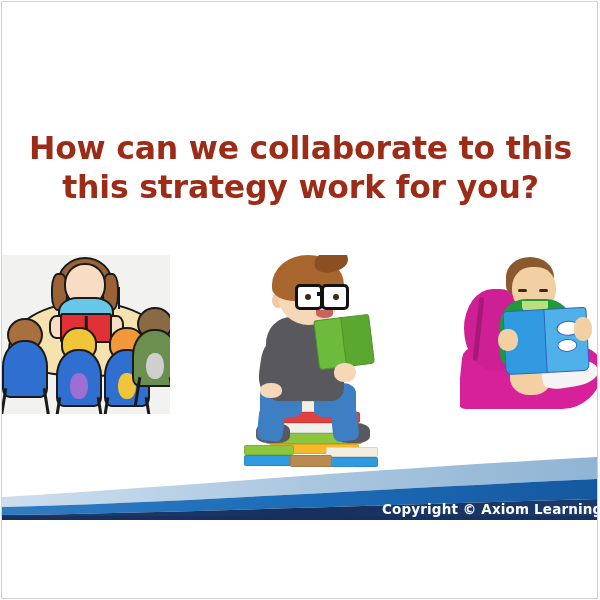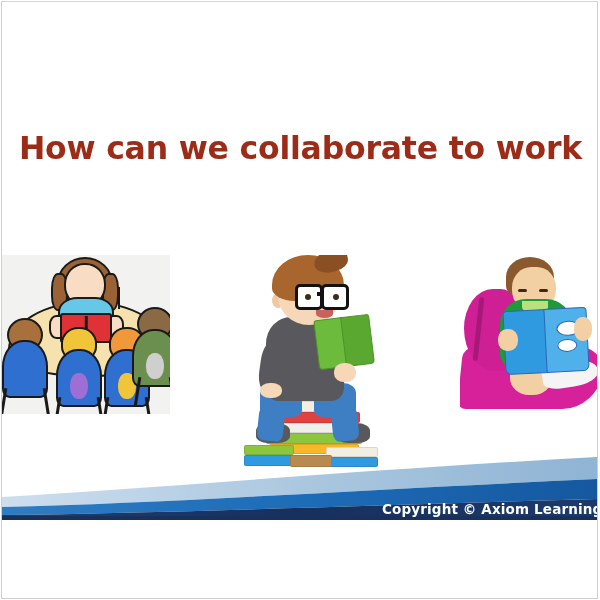--- a/index.html
+++ b/index.html
@@ -372,21 +372,22 @@
   }
 </style>
 </head>
 <body>
 
 <div id="page">
 
   <div id="slide">
 
     <div id="title-block">
-      <span class="tline l1">How can we collaborate to work</span>
+      <span class="tline l1">How can we collaborate to this</span>
+      <span class="tline l2">this strategy work for you?</span>
     </div>
 
     <div class="pic" id="pic-left">
       <div class="scene">
         <div class="cz-table"></div>
 
         <div class="cz-teach-hair"></div>
         <div class="cz-teach-head"></div>
         <div class="cz-teach-body"></div>
         <div class="cz-teach-arm-l"></div>

